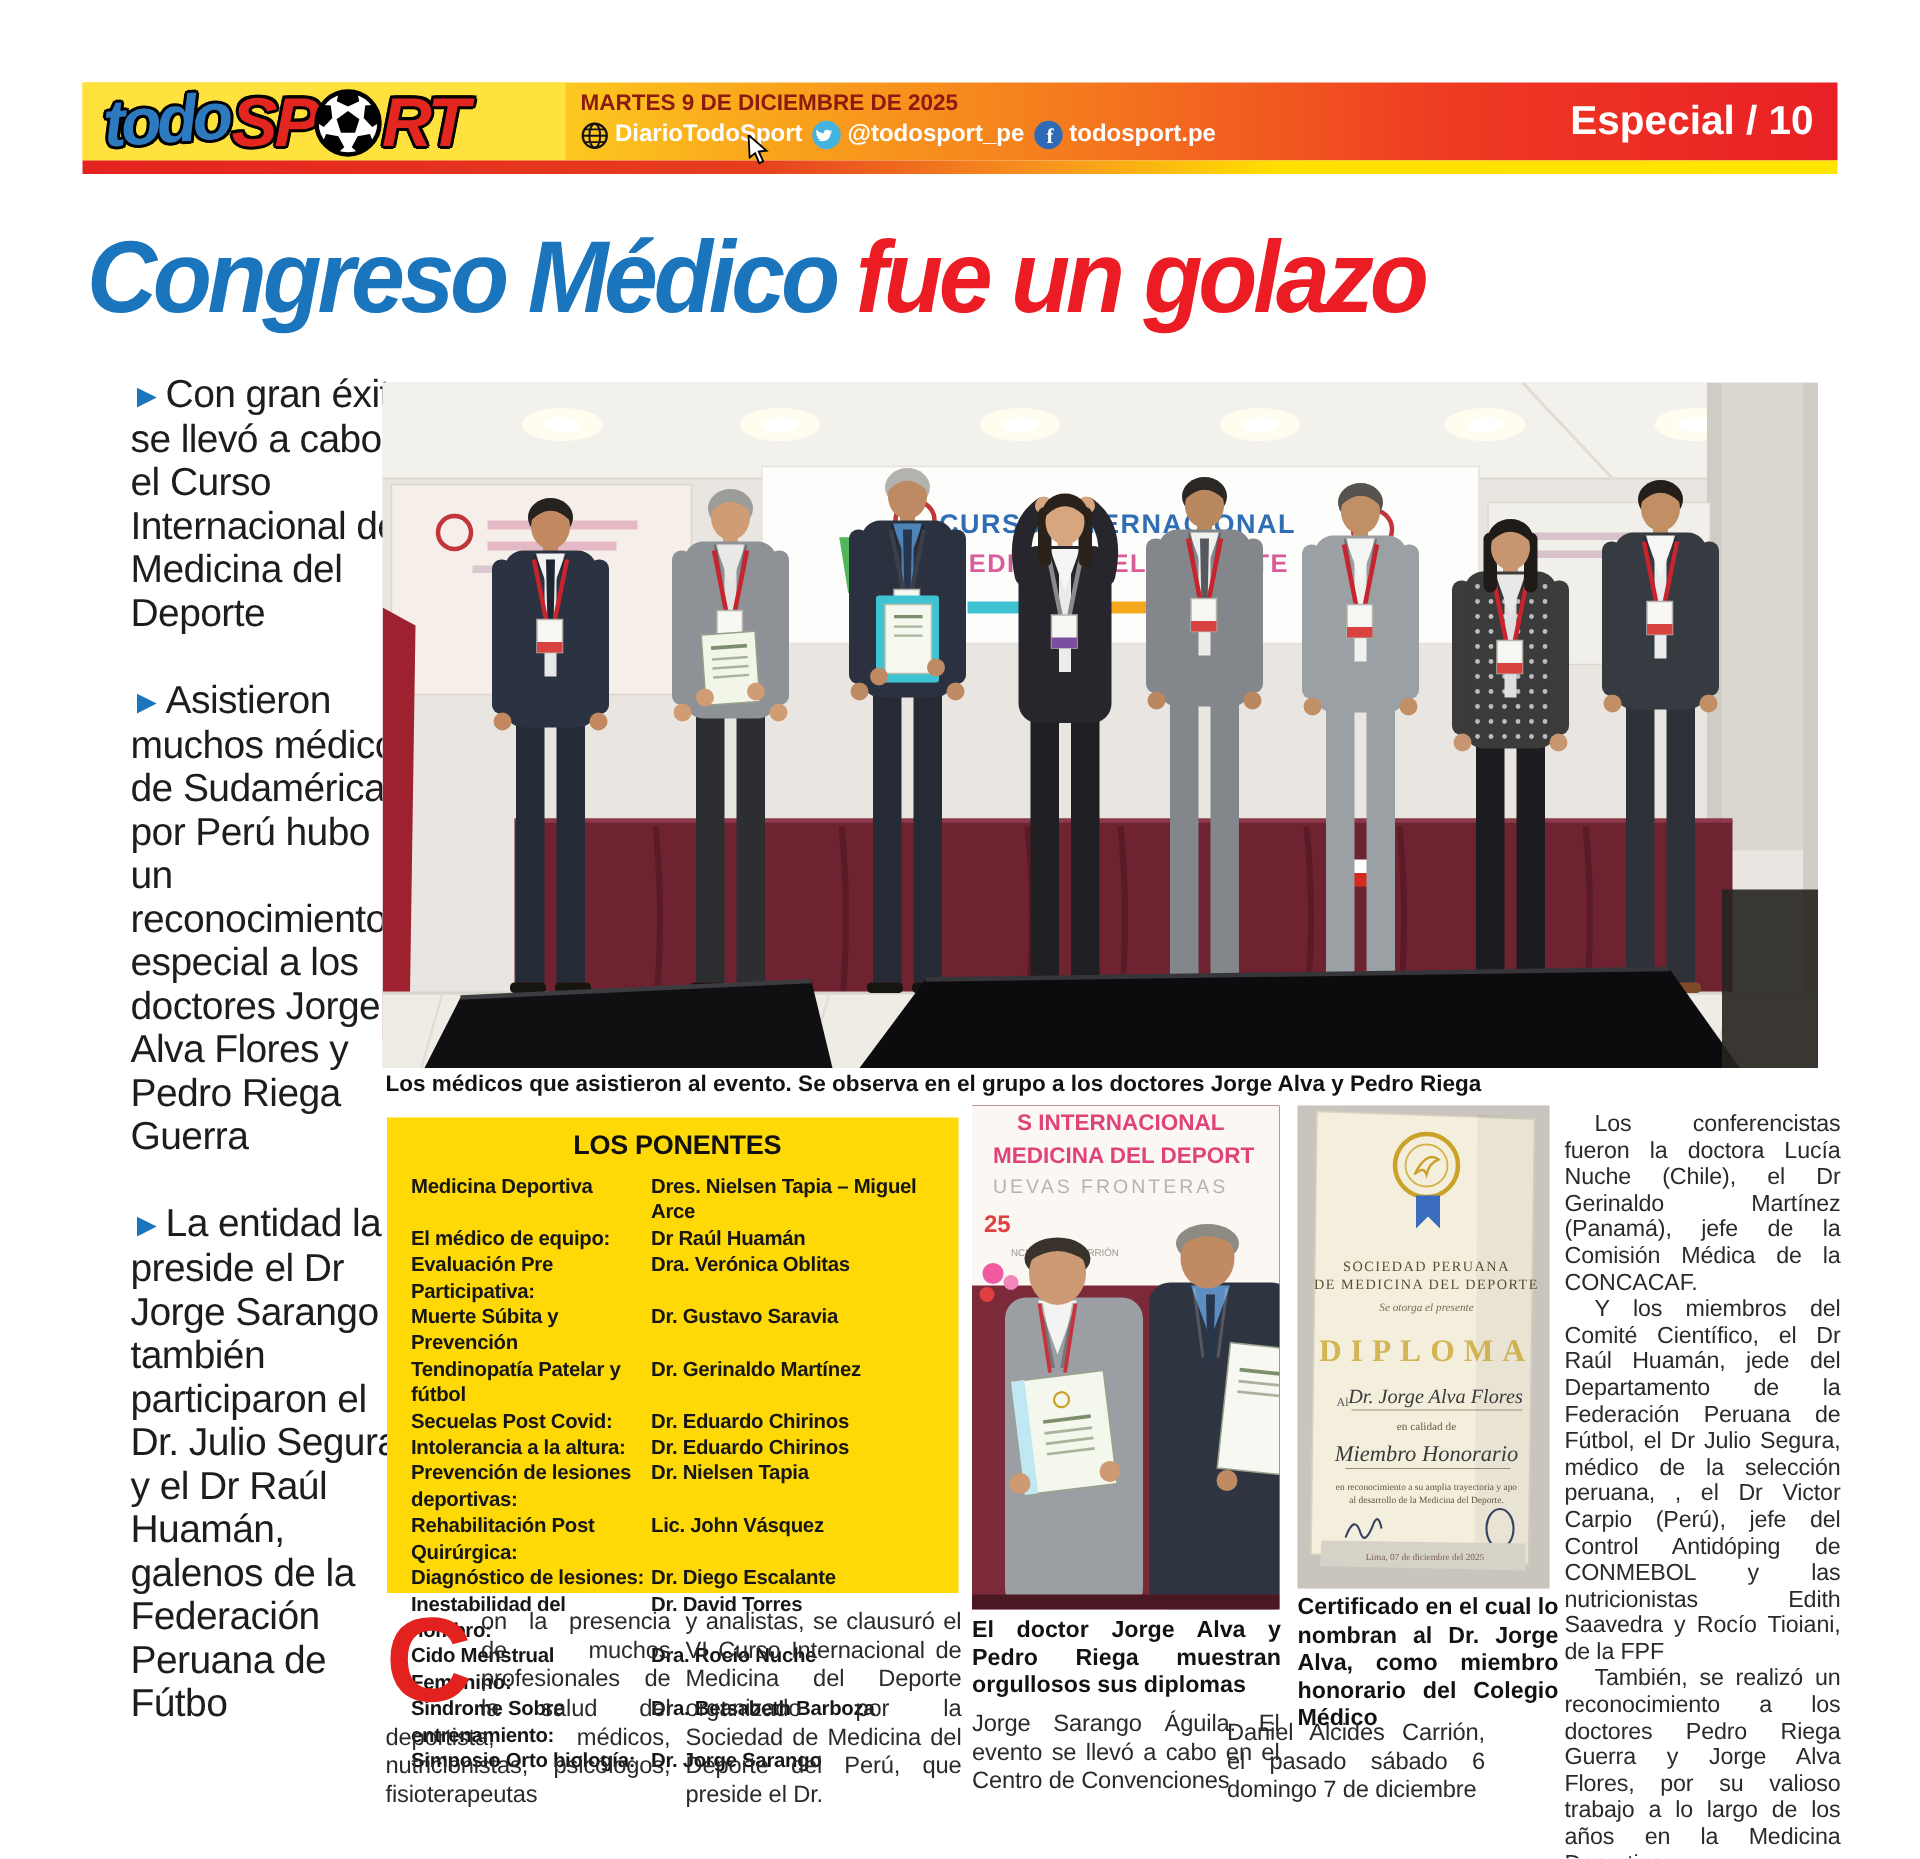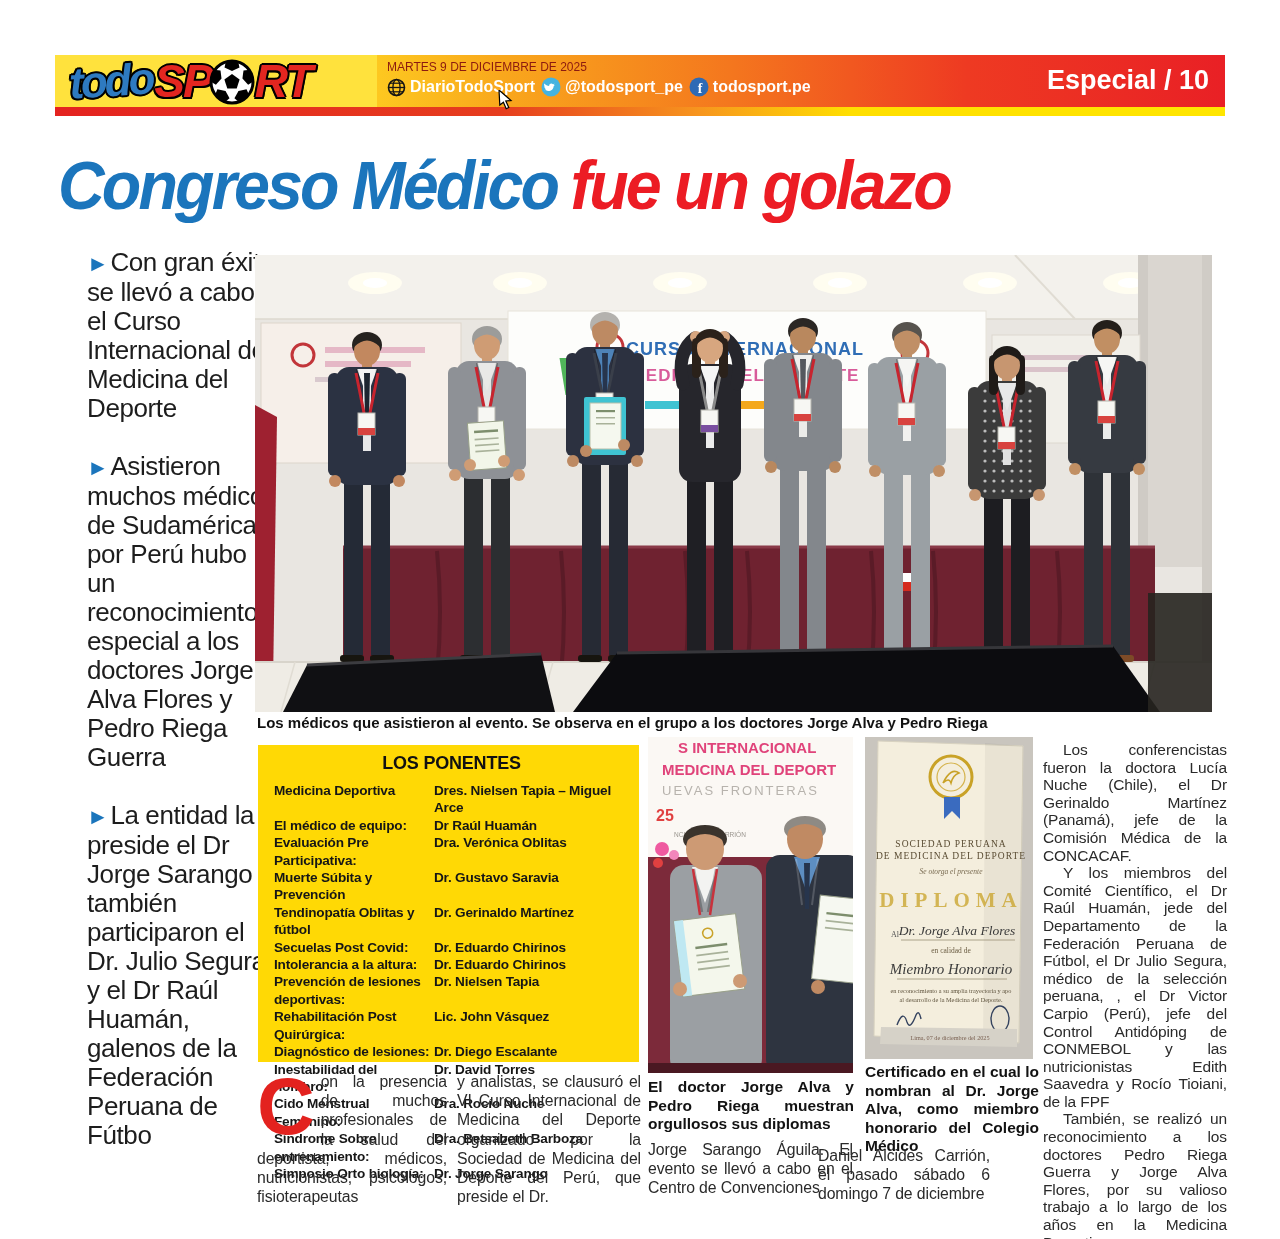--- a/index.html
+++ b/index.html
@@ -11,21 +11,21 @@
   #banner{left:55px;top:55px;width:1170px;height:52px;
     background:linear-gradient(90deg,#ffdf2b 0%,#ffd922 22%,#f9a81c 38%,#f4761e 58%,#ee3a22 78%,#e92025 100%);}
   #banner-strip{left:55px;top:107px;width:1170px;height:9px;
     background:linear-gradient(90deg,#e42320 0%,#e63d1e 38%,#f7951e 55%,#ffdf00 68%,#ffe600 100%);}
   #logo-area{left:0;top:0;width:322px;height:52px;background:#ffe23d;display:flex;align-items:center;padding-left:14px;box-sizing:border-box;}
   .outline{ text-shadow:2px 0 #000,-2px 0 #000,0 2px #000,0 -2px #000,1.5px 1.5px #000,-1.5px -1.5px #000,1.5px -1.5px #000,-1.5px 1.5px #000; }
   .logo-todo{font-size:44px;font-weight:bold;font-style:italic;color:#2e7ac0;letter-spacing:-3px;transform:rotate(-4deg);display:inline-block;}
   .logo-sport{font-size:46px;font-weight:bold;font-style:italic;color:#e32620;letter-spacing:-2px;display:inline-block;margin-left:2px;}
   #logo-ball{margin:0 -2px 0 -3px;position:relative;top:3px;}
   #banner-info{left:332px;top:5px;width:560px;}
-  #banner-date{font-size:12px;font-weight:normal;color:#8c1a10;letter-spacing:0;}
+  #banner-date{font-size:15px;font-weight:bold;color:#8c1a10;letter-spacing:0;}
   #banner-social{display:flex;align-items:center;gap:6px;margin-top:3px;font-size:16px;font-weight:bold;color:#ffffff;}
   .soc{display:flex;align-items:center;gap:4px;}
   #especial{right:16px;top:10px;font-size:27px;font-weight:bold;color:#ffffff;}
 
   
   #headline{left:58px;top:146px;width:1200px;font-size:68px;font-weight:800;font-style:italic;
     letter-spacing:-3px;white-space:nowrap;transform:scaleX(.95);transform-origin:left top;}
   #headline .h-blue{color:#1b75bc;}
   #headline .h-red{color:#ec1c24;margin-left:14px;}
 
@@ -501,21 +501,21 @@
         </div>
         <div class="prow">
           <span>Evaluación Pre Participativa:</span>
           <span>Dra. Verónica Oblitas</span>
         </div>
         <div class="prow">
           <span>Muerte Súbita y Prevención</span>
           <span>Dr. Gustavo Saravia</span>
         </div>
         <div class="prow">
-          <span>Tendinopatía Oblitas y fútbol</span>
+          <span>Tendinopatía Patelar y fútbol</span>
           <span>Dr. Gerinaldo Martínez</span>
         </div>
         <div class="prow">
           <span>Secuelas Post Covid:</span>
           <span>Dr. Eduardo Chirinos</span>
         </div>
         <div class="prow">
           <span>Intolerancia a la altura:</span>
           <span>Dr. Eduardo Chirinos</span>
         </div>

